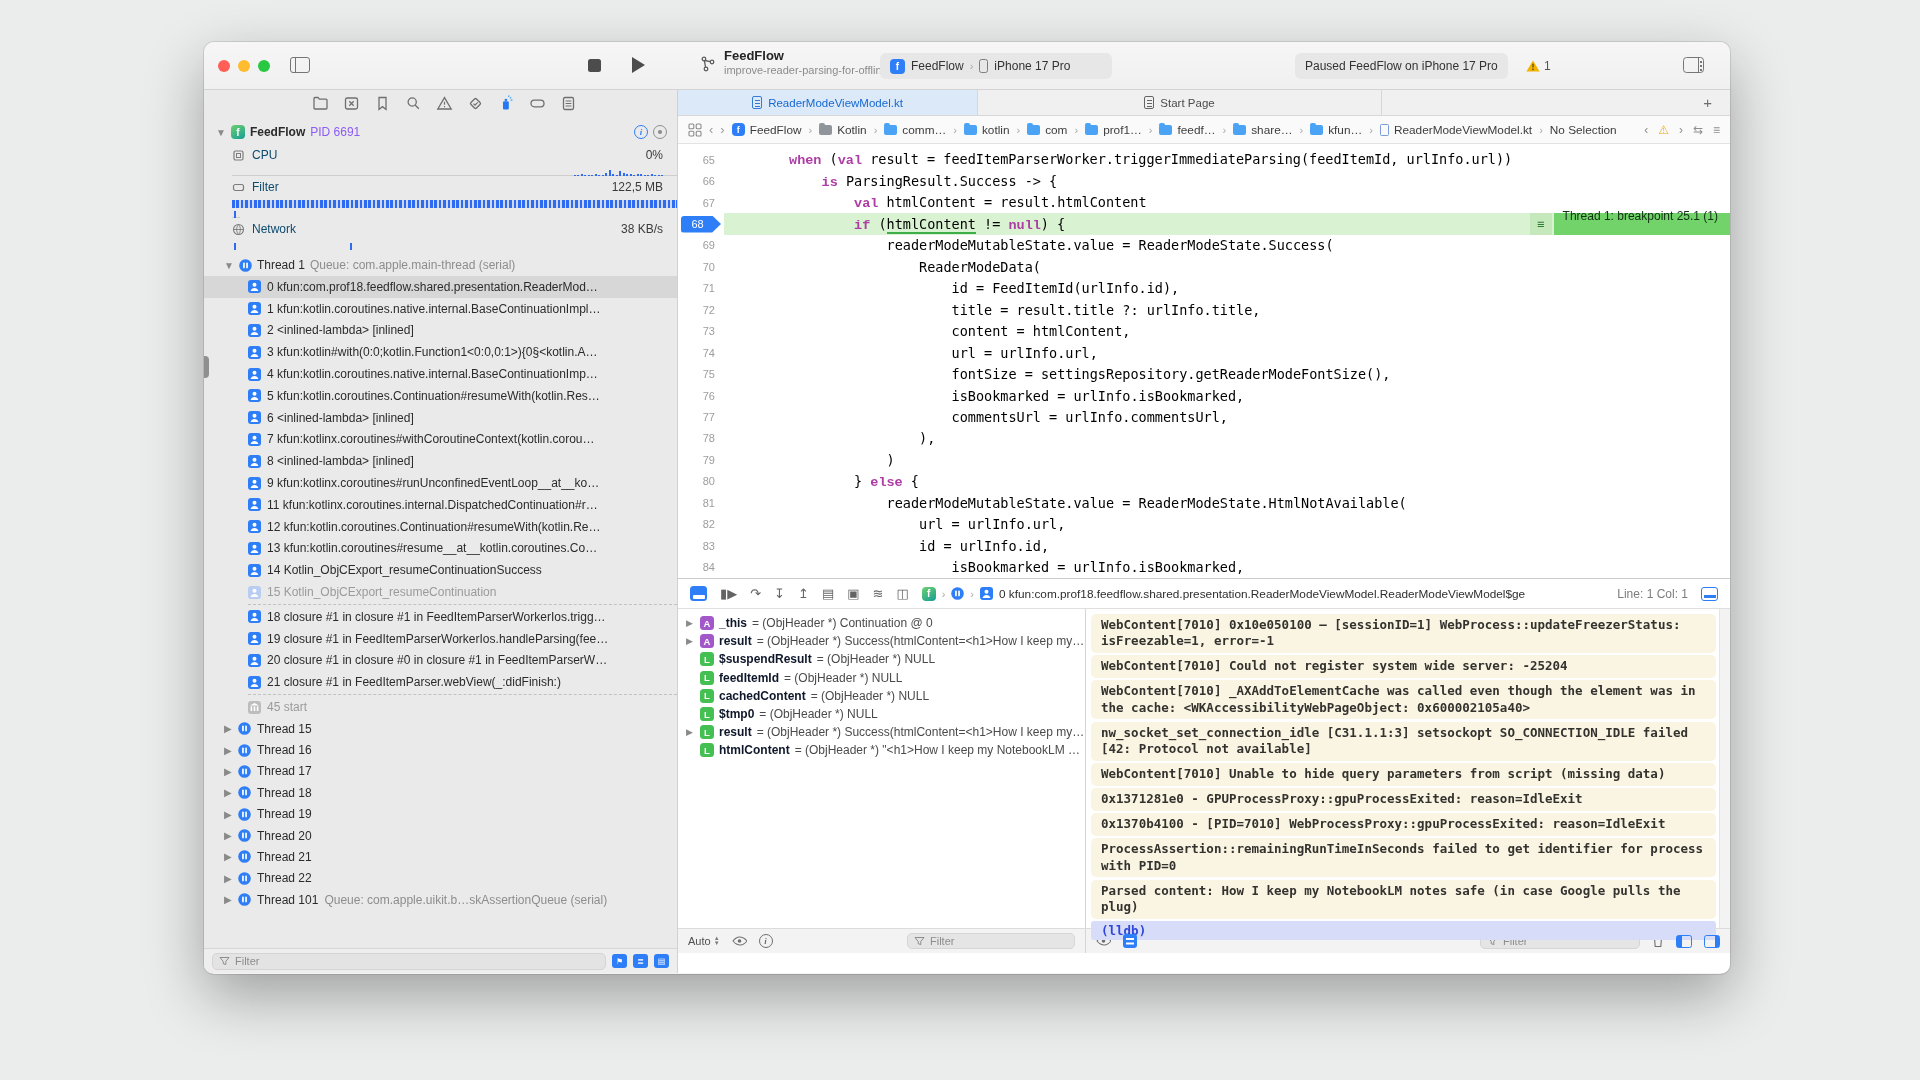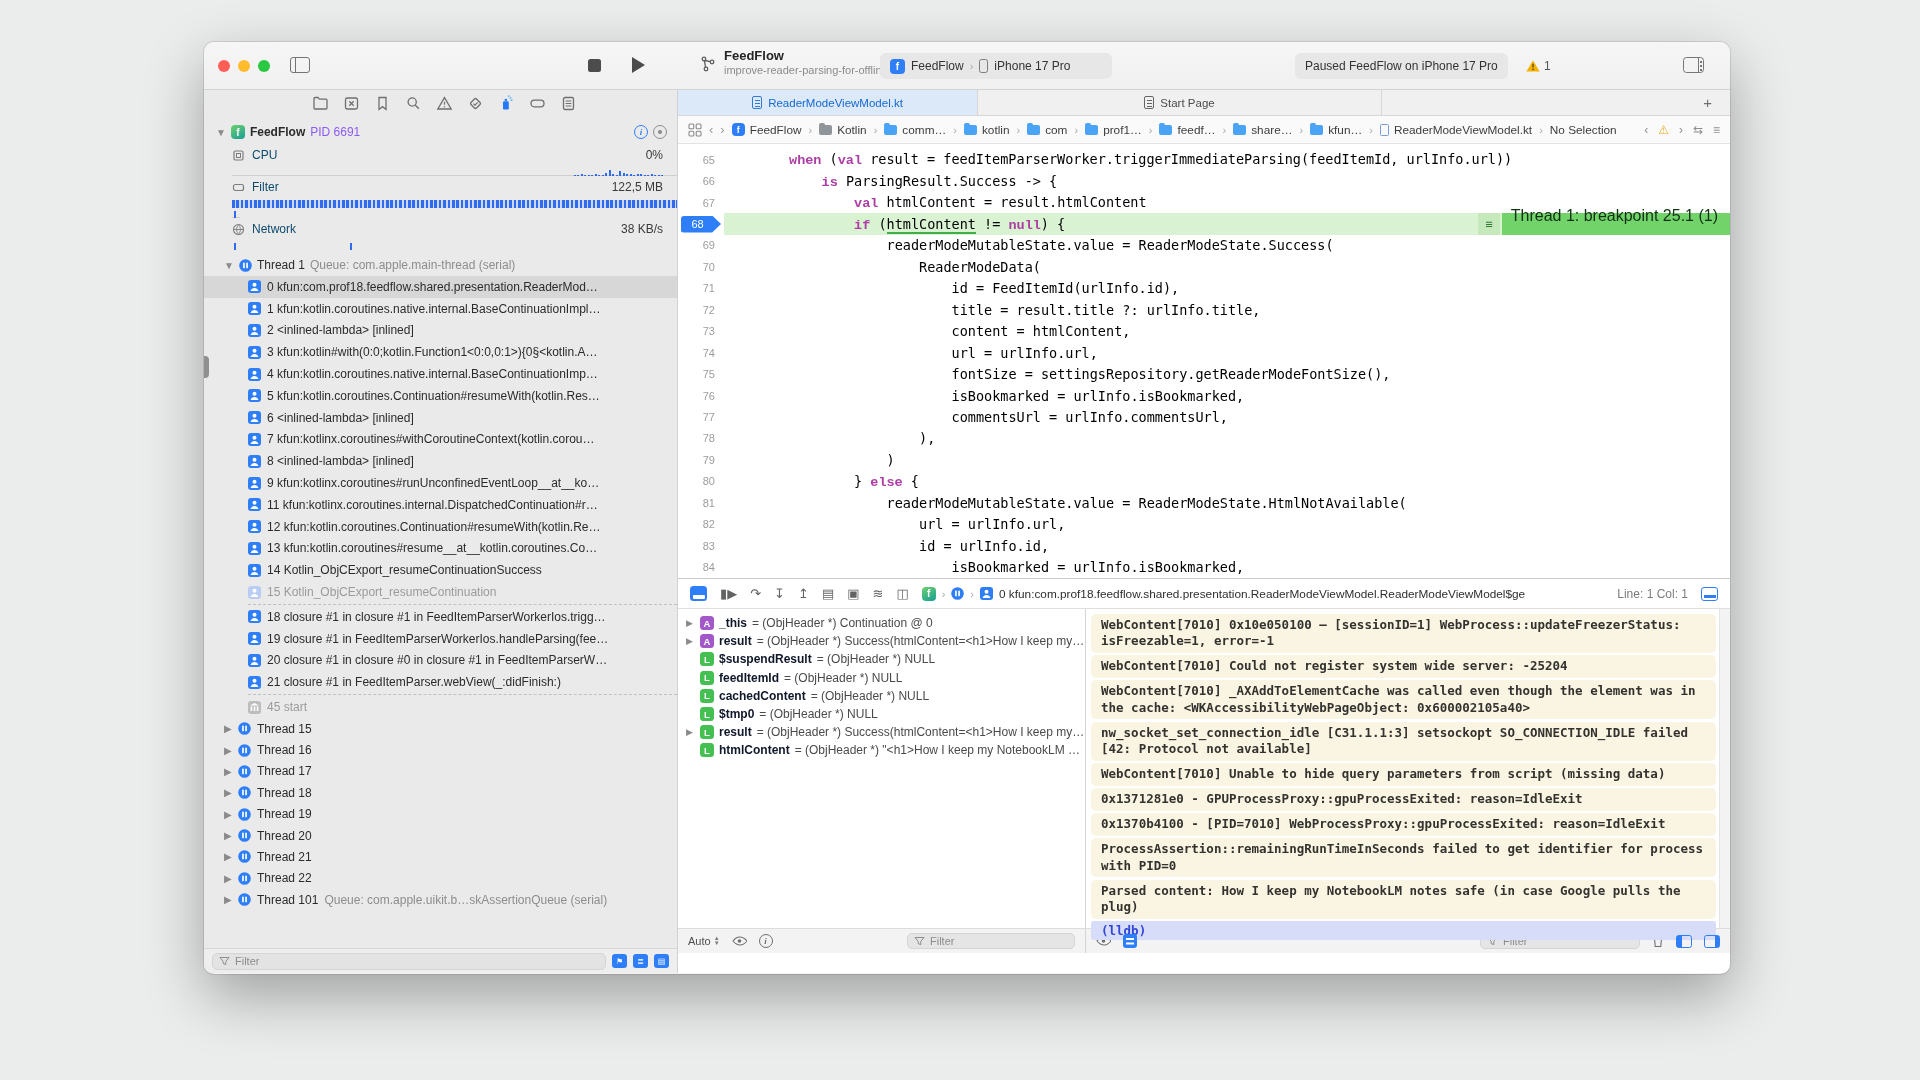--- a/index.html
+++ b/index.html
@@ -109,21 +109,21 @@
   .gutter { width:46px; flex:0 0 auto; text-align:right; padding-right:9px; font-size:11px; color:#9d9d9d; font-family:"Liberation Sans",sans-serif; }
   .code-text { white-space:pre; color:#000; }
   .kw { color:#ad3da4; font-weight:bold;font-family:Liberation Mono, monospace; }
   .u-green { border-bottom:2px solid #3fae49; }
   .bp-row .row-bg { background:#d9f2d2; flex:1; display:flex; align-items:center; min-width:0; }
   .bp-tag { width:40px; height:17px; margin-left:3px; background:#2e7ef7; color:#fff; font-size:11px; font-family:"Liberation Sans",sans-serif;
     display:flex; align-items:center; justify-content:center; padding-right:7px;
     clip-path:polygon(0 0,78% 0,100% 50%,78% 100%,0 100%); border-radius:3px;text-align:right; }
   .bp-ann { margin-left:auto; display:flex; align-items:center; gap:2px; height:21.45px; flex:0 0 auto; }
   .bp-eq { width:22px; height:100%; background:#c6e9bc; color:#2f7a33; display:flex; align-items:center; justify-content:center; font-size:12px; }
-  .bp-pill { background:#72d36b; color:#103312; font-size:16px; font-family:"Liberation Sans",sans-serif;
+  .bp-pill { background:#72d36b; color:#103312; font-size:12px; font-family:"Liberation Sans",sans-serif;
     height:100%; display:flex; align-items:center; padding:0 12px 16px 9px; }
 
   
   .debug { height:375px; border-top:1px solid #cccbcb; display:flex; flex-direction:column; background:#fff; }
   .debug-bar { height:30px; border-bottom:1px solid #e0dfdf; display:flex; align-items:center; gap:13px; padding:0 12px; font-size:12px; color:#5e5e5e; }
   .dbg-toggle { width:17px; height:15px; border-radius:3.5px; background:#2e7ef7; position:relative; }
   .dbg-toggle::after { content:""; position:absolute; left:2.5px; right:2.5px; bottom:2.5px; height:4px; background:#fff; border-radius:1px; }
   .dbg-ic { font-size:13px; color:#636363; }
   .dbg-crumb { display:flex; align-items:center; gap:6px; min-width:0; flex:1; font-size:11.8px; color:#2e2e2e; }
   .dbg-crumb .frame-txt { overflow:hidden; text-overflow:ellipsis; white-space:nowrap; }

